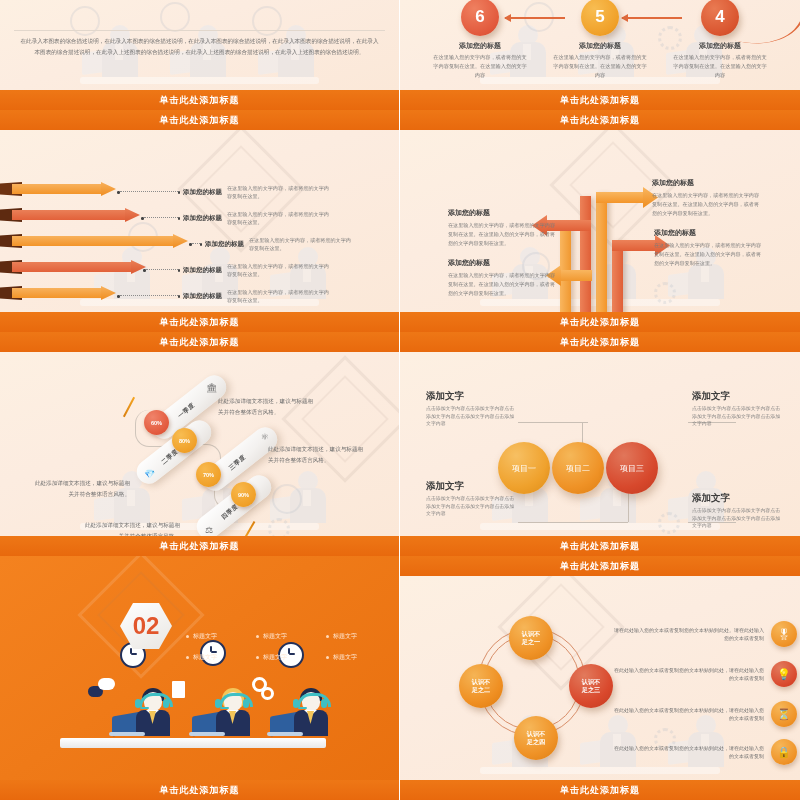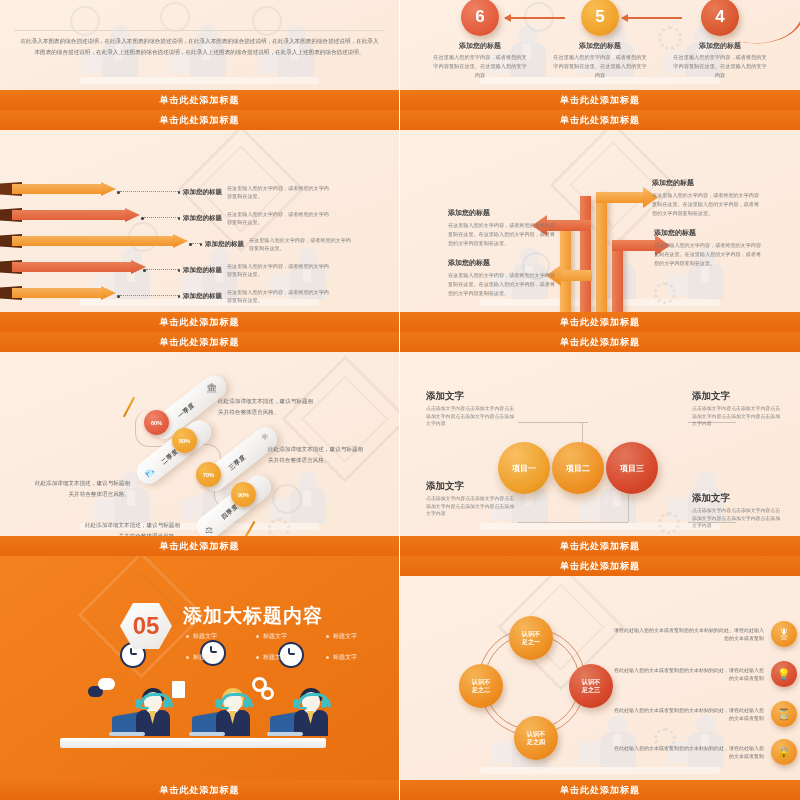--- a/index.html
+++ b/index.html
@@ -91,21 +91,21 @@
   .caplabel{position:absolute;font-size:6px;font-weight:bold;color:#555;letter-spacing:.5px;}
   .capicon{position:absolute;font-size:9px;color:#6a6a6a;}
   .s5txt{position:absolute;font-size:5.6px;line-height:1.9;color:#6d6d6d;width:100px;}
   .s5link{position:absolute;border:1px solid #cfc5bb;border-radius:14px;}
   .s5pin{position:absolute;width:2px;height:22px;background:linear-gradient(180deg,#f5a623,#d98010);
      transform:rotate(28deg);}
 
   
   .s6c{position:absolute;width:52px;height:52px;border-radius:50%;
      display:flex;align-items:center;justify-content:center;color:#fff;
-     font-size:8px;font-weight:bold;box-shadow:2px 5px 8px rgba(130,80,40,.30);}
+     font-size:8px;font-weight:normal;box-shadow:2px 5px 8px rgba(130,80,40,.30);}
   .s6t{position:absolute;width:92px;}
   .s6t h4{margin:0;font-size:9.5px;font-weight:bold;color:#3c3c3c;}
   .s6t p{margin:2px 0 0;font-size:4.9px;line-height:1.55;color:#7d7d7d;}
   .s6line{position:absolute;border-color:#c9bfb5;border-style:solid;border-width:0;}
 
   
   .s7{position:absolute;inset:0;
      background:linear-gradient(145deg,#f4821f 0%,#ef7a18 45%,#e9700f 100%);}
   .s7hex{position:absolute;left:120px;top:612px;width:52px;height:46px;
      background:linear-gradient(150deg,#ffffff,#e9e6e2);
@@ -587,22 +587,21 @@
             <div class="op-ear" style="left:17px"></div>
             <div class="op-ear" style="left:45px"></div>
         <div class="op-mic"></div>
             <div class="op-body"></div>
             <div class="op-col"></div>
             <div class="op-tie"></div>
         <div class="op-lapb"></div>
       </div>
     </div>
 
-    <div class="s7hex" style="position:absolute;left:120px;top:47px">05</div>
-    <div class="s7title" style="position:absolute;left:183px;top:47px">添加大标题内容</div>
+    <div class="s7hex" style="position:absolute;left:120px;top:47px">02</div>
     <div class="s7bul" style="position:absolute;left:186px;top:76px">
       <div class="s7b">
             <i></i>
             <span>标题文字</span>
           </div>
       <div class="s7b">
             <i></i>
             <span>标题文字</span>
           </div>
       <div class="s7b">

